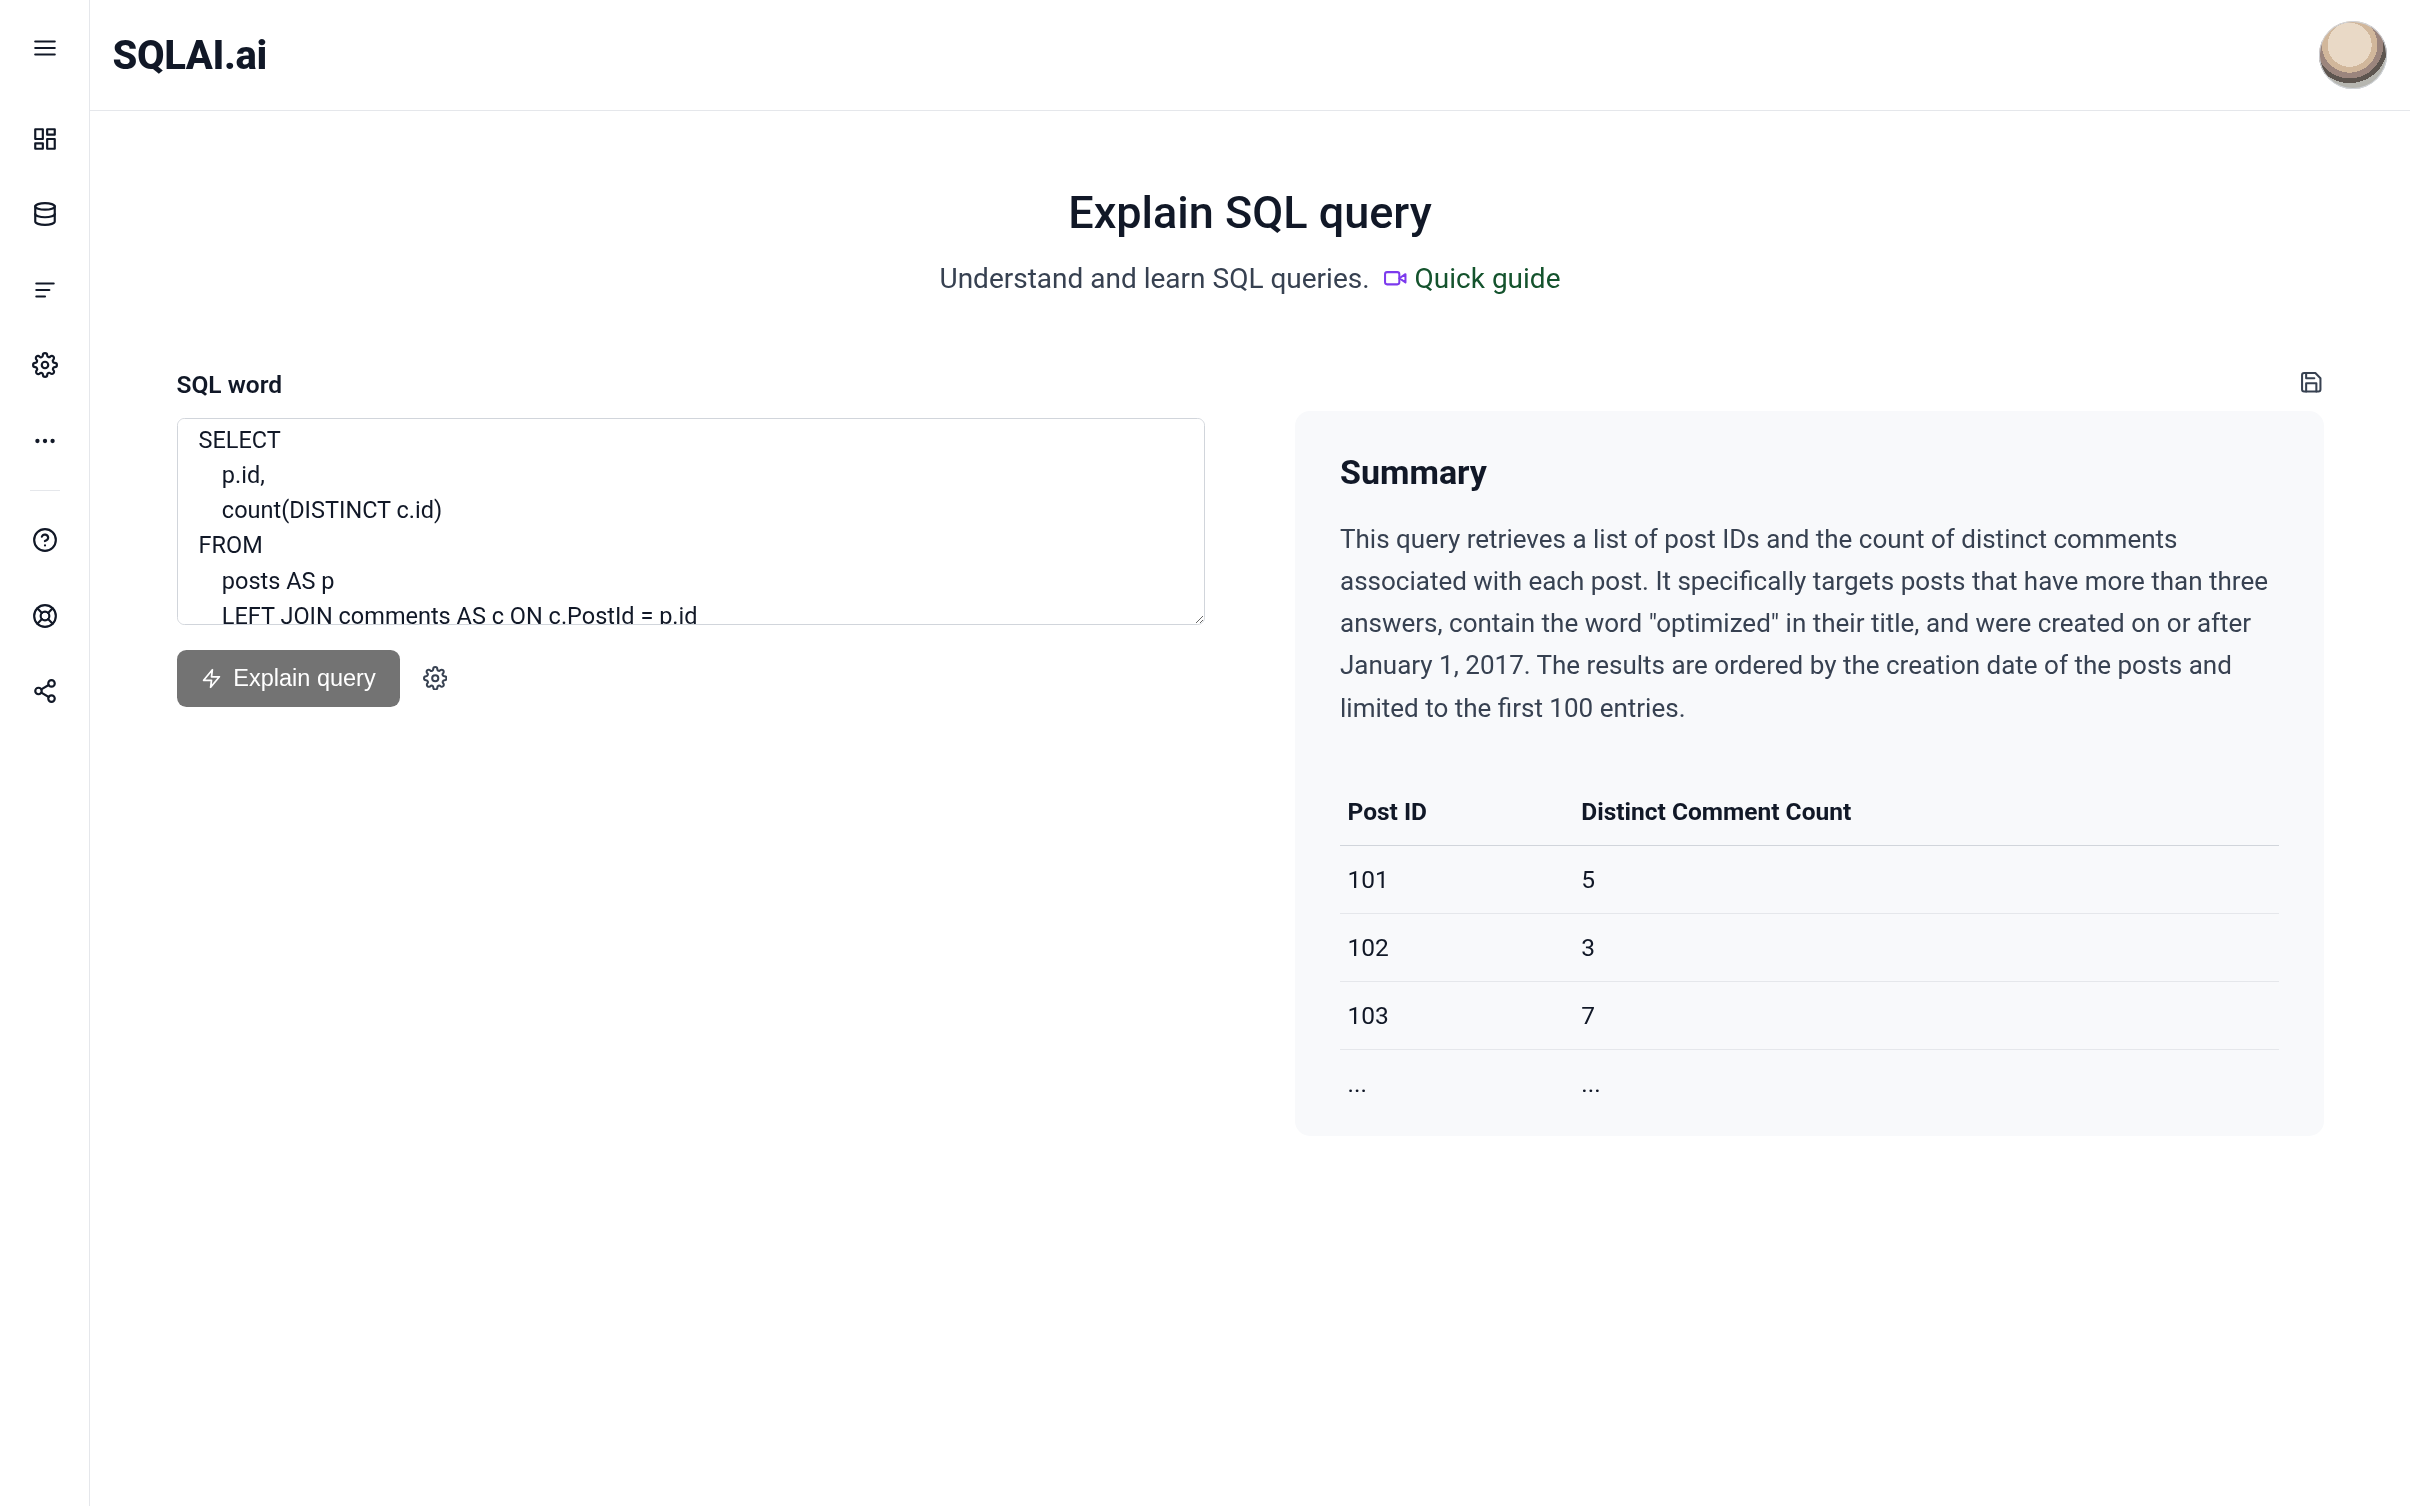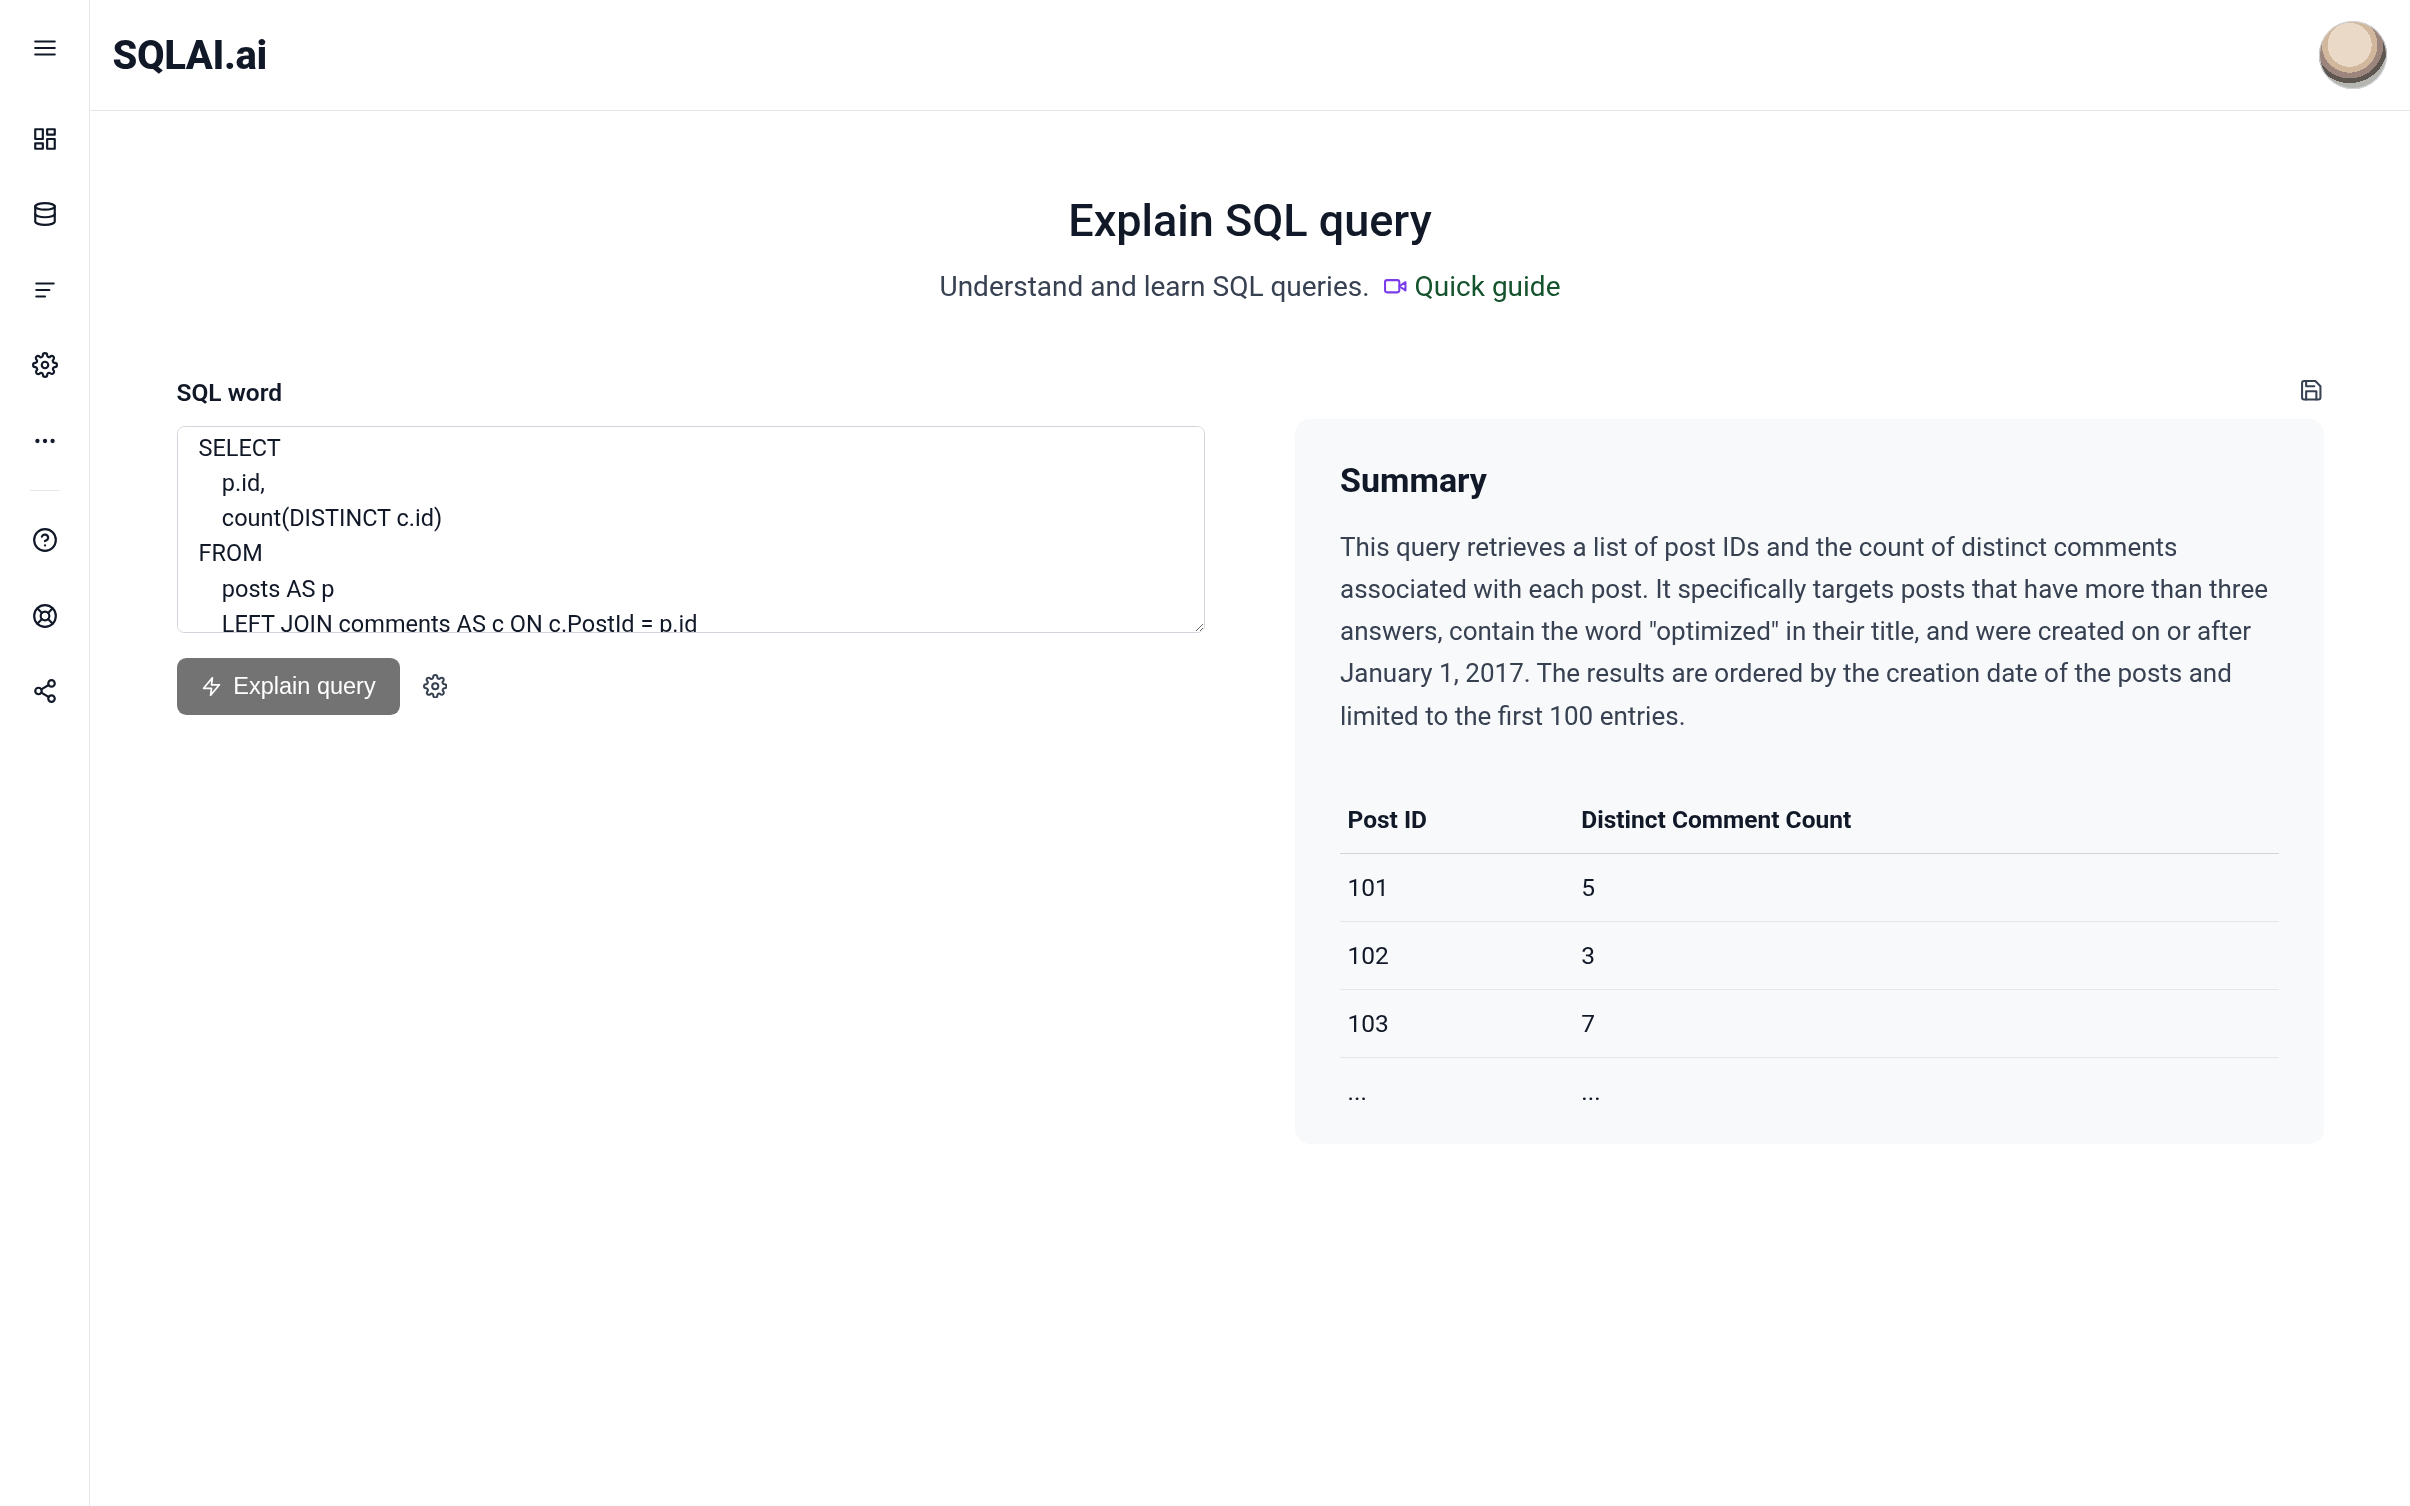--- a/index.html
+++ b/index.html
@@ -74,21 +74,21 @@
     box-shadow: inset 0 0 0 0.9px #d1d5db;
     cursor: pointer;
   }
   .content {
     flex: 1;
     overflow: auto;
     padding: 75px 45px 45px 45px;
   }
   .page {
     max-width: 2147px;
-    margin: 8px auto;
+    margin: 0 auto;
   }
   .hero {
     text-align: center;
     margin-bottom: 75px;
   }
   .hero h1 {
     font-size: 45px;
     font-weight: 500;
     margin-bottom: 22.6px;
   }

